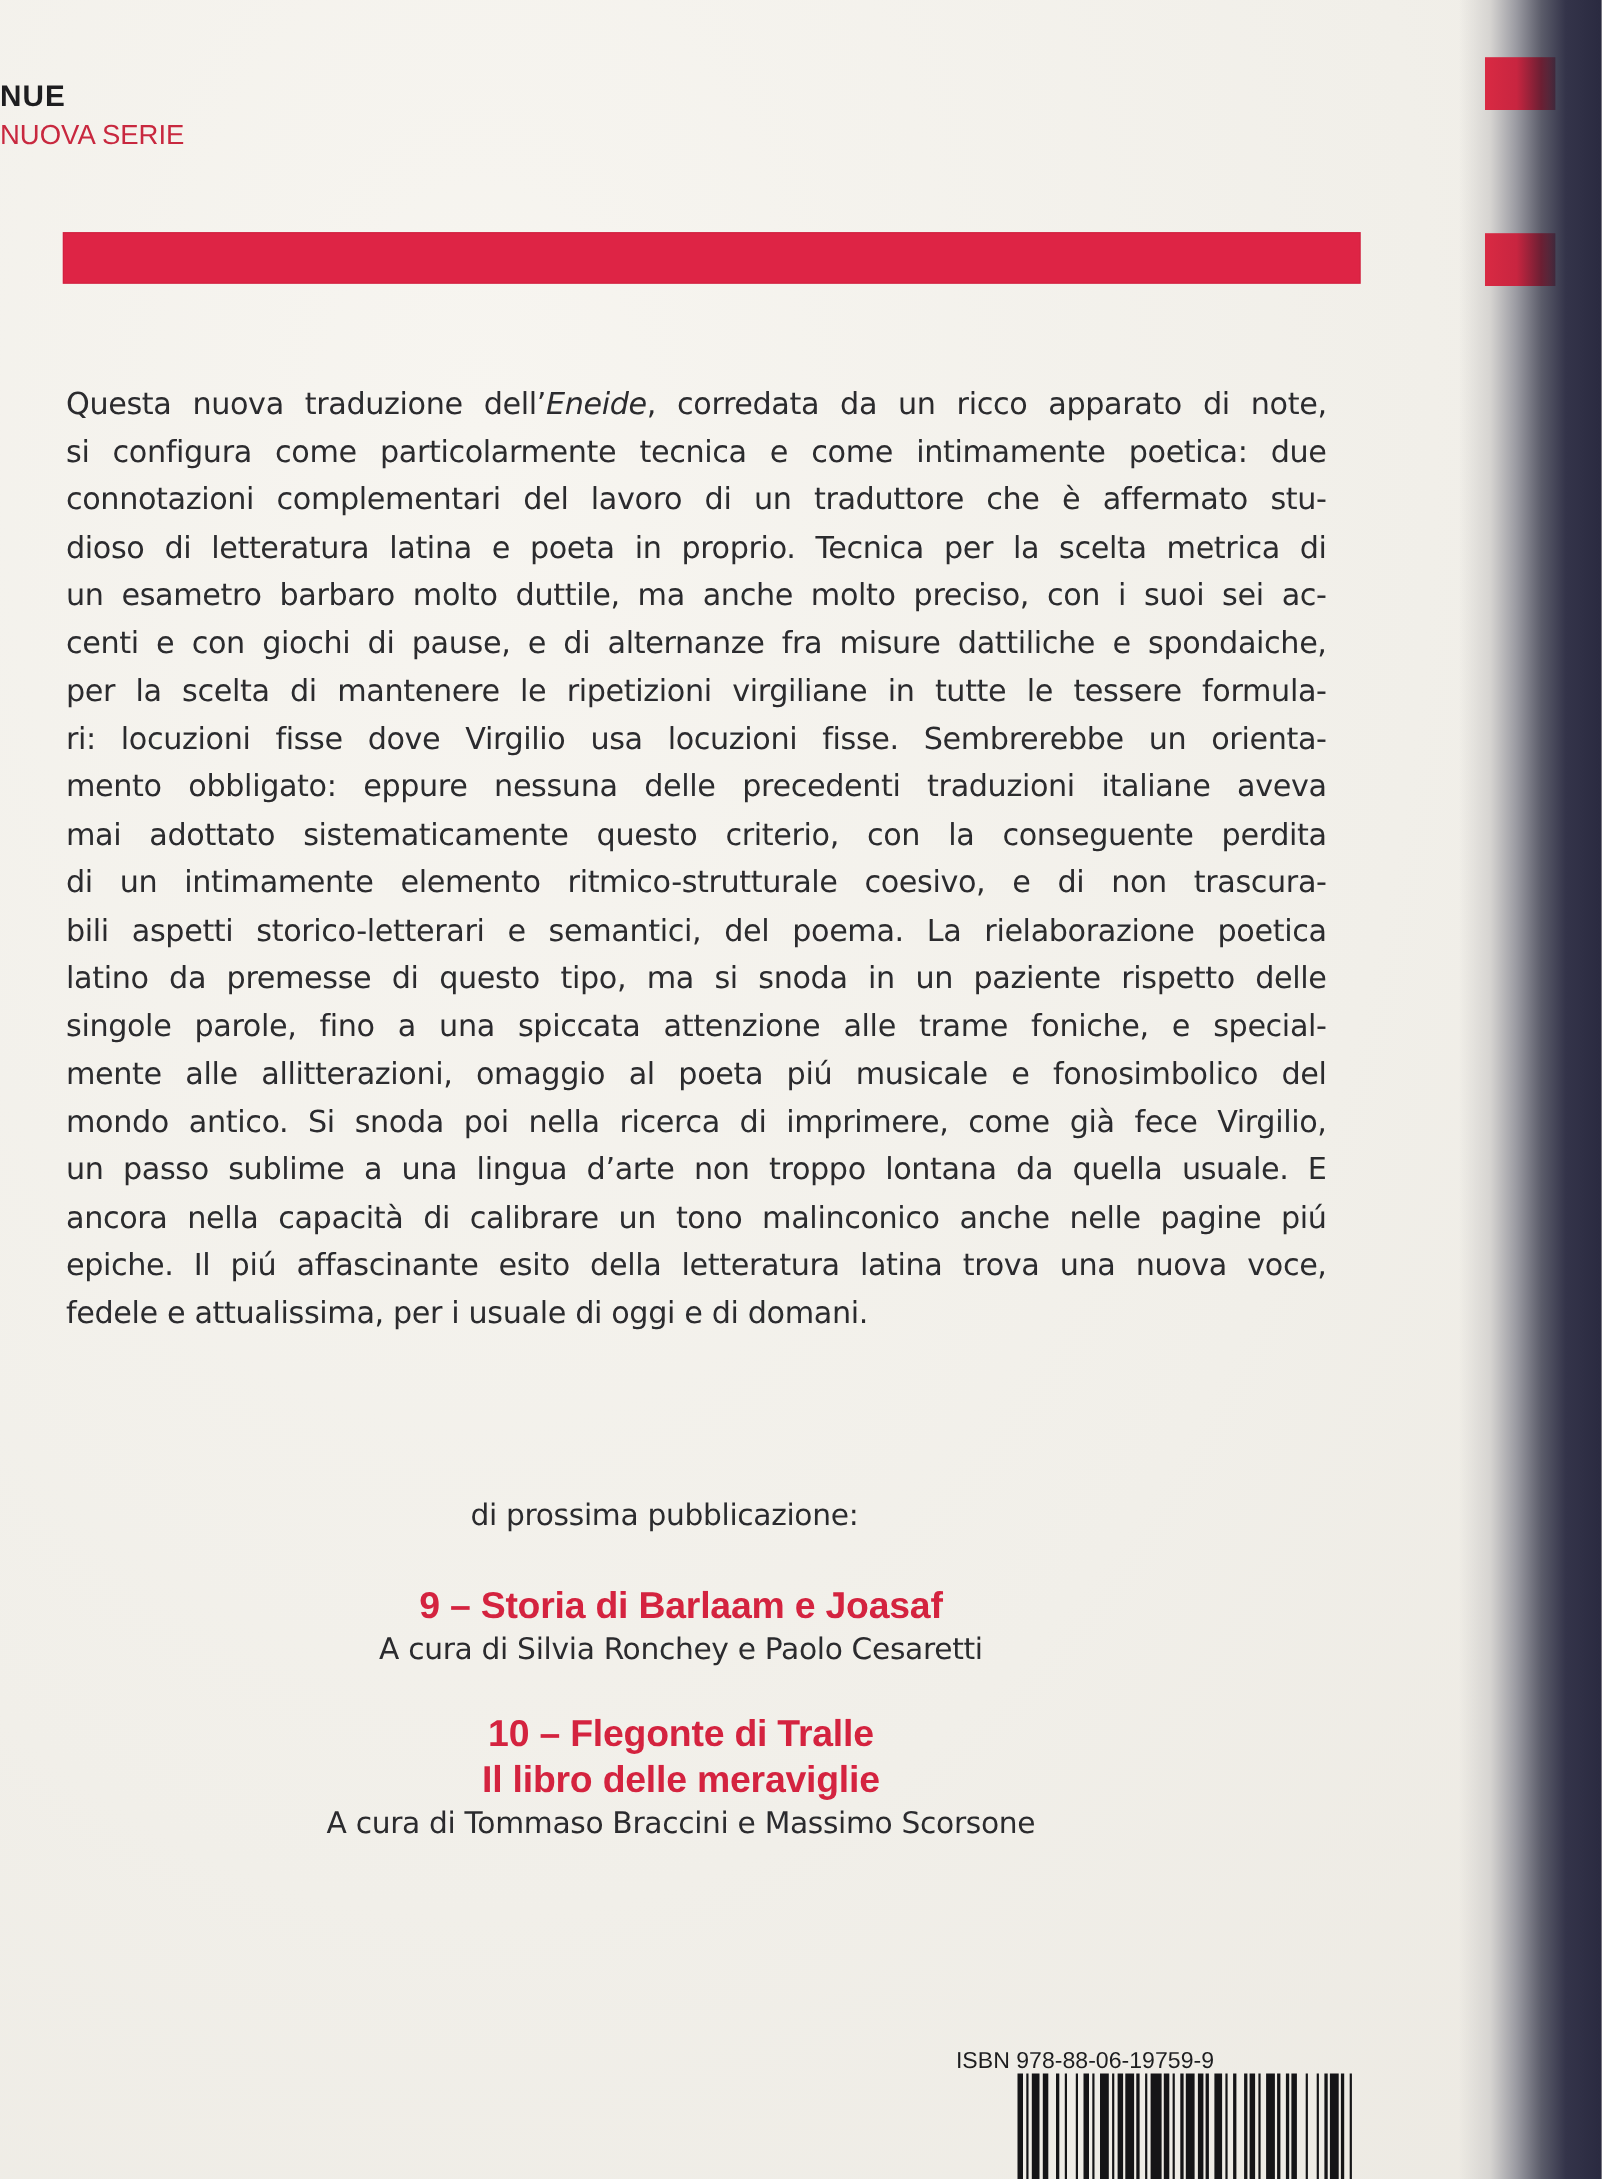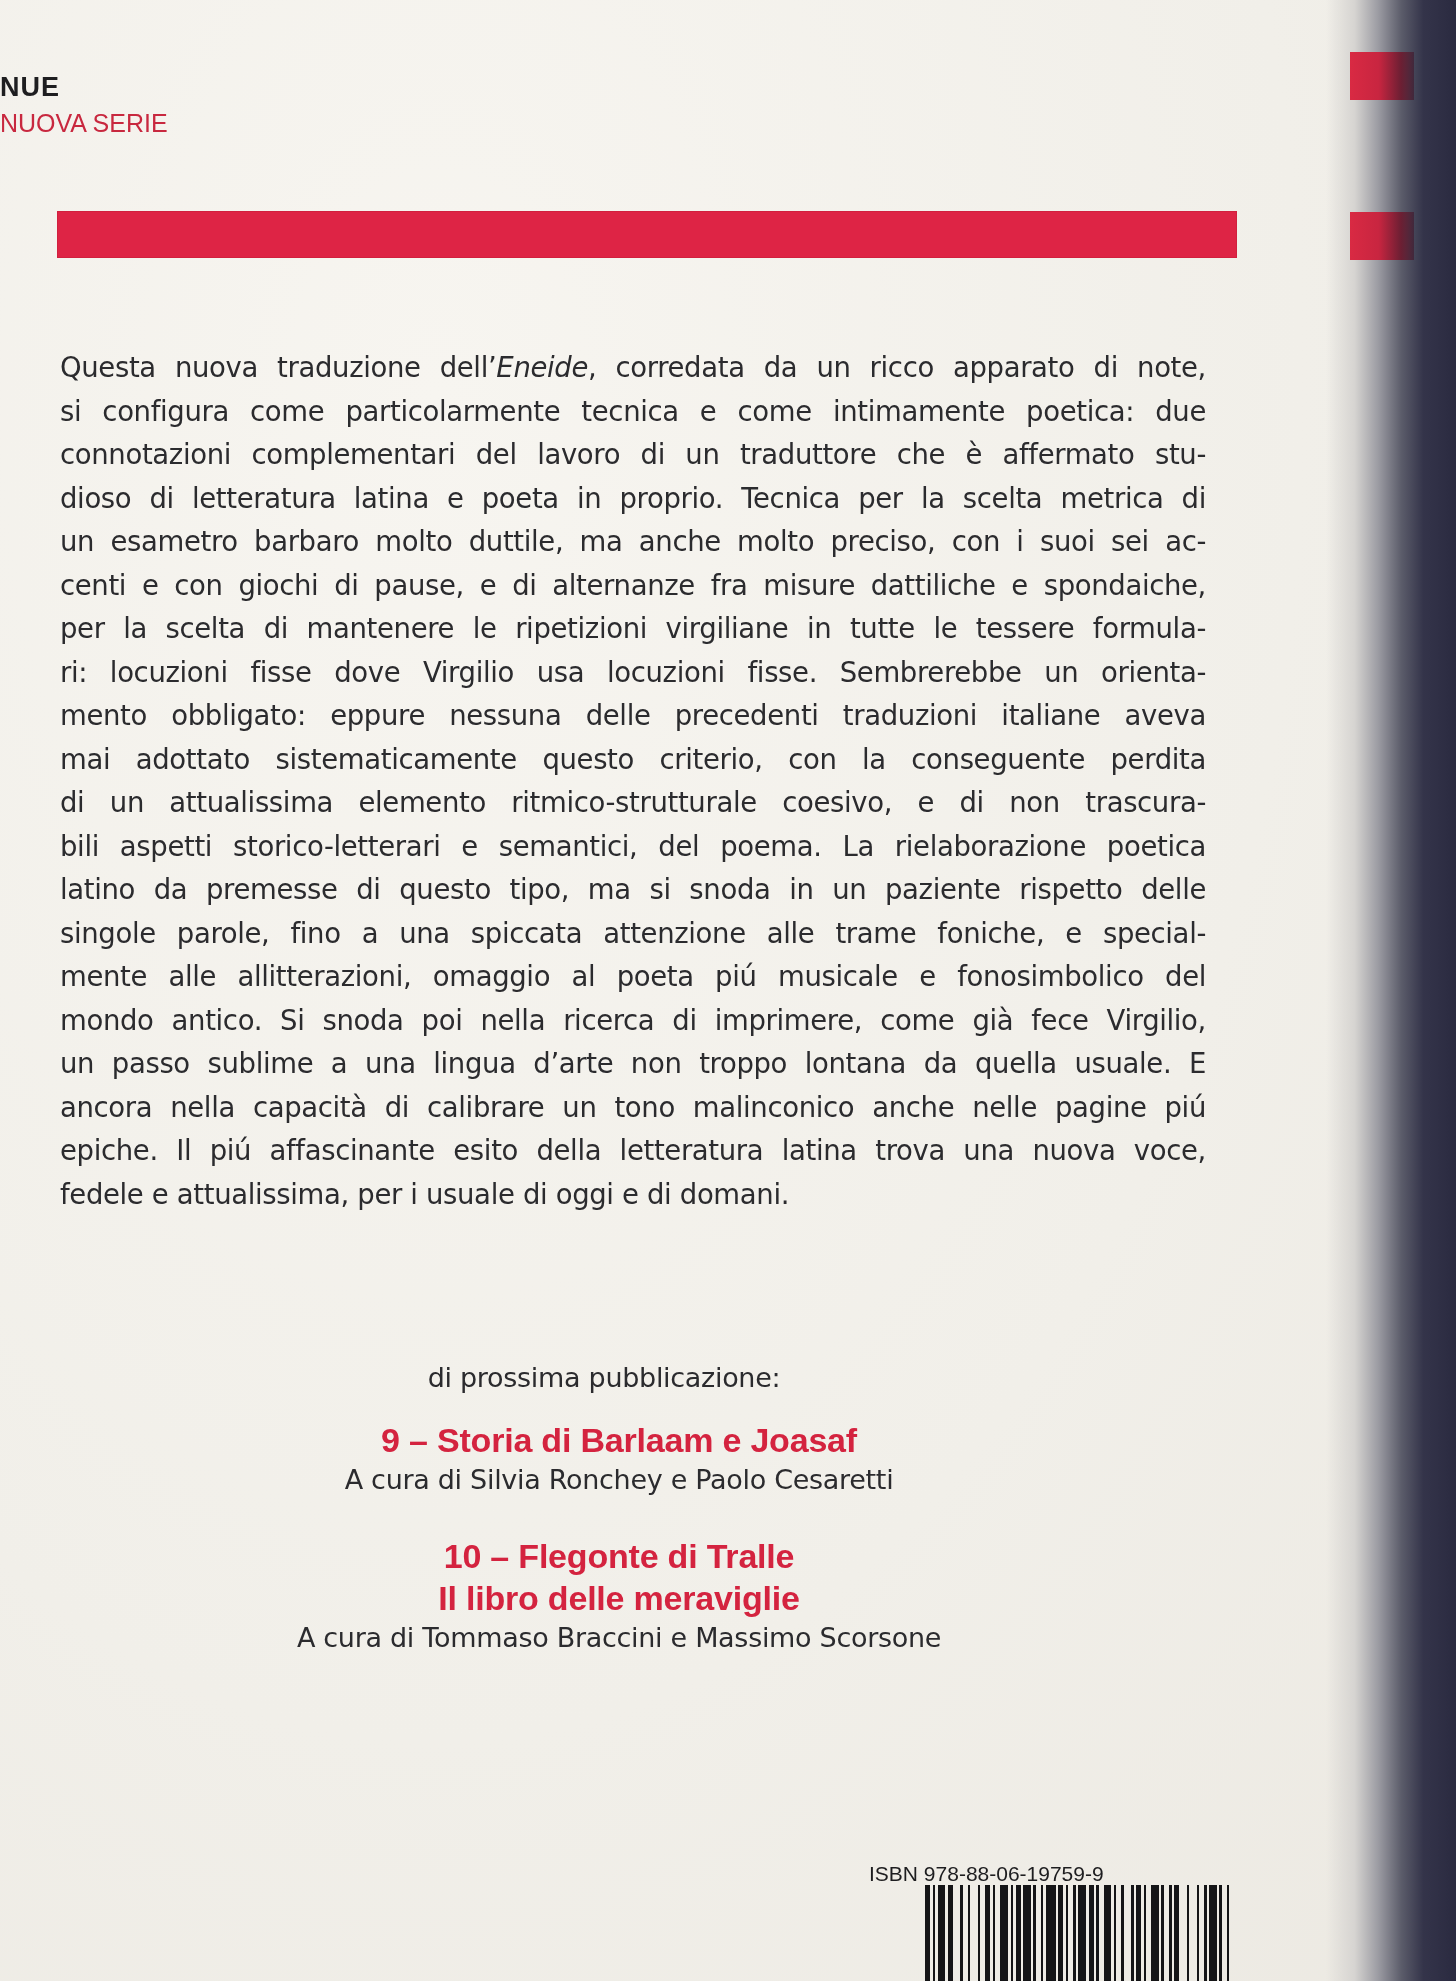--- a/index.html
+++ b/index.html
@@ -101,21 +101,21 @@
       text-align: center;
       font-family: "DejaVu Sans", sans-serif;
     }
     .upcoming-label {
       font-size: 27px;
       color: #2b2b2e;
       margin-left: -30px;
       letter-spacing: -0.3px;
     }
     .book {
-      margin-top: 26px;
+      margin-top: 46px;
     }
     .book-title {
       font-family: "Liberation Sans", sans-serif;
       font-weight: 700;
       font-size: 34px;
       line-height: 42px;
       color: #d4233f;
       letter-spacing: -0.2px;
     }
     .book-editors {
@@ -176,21 +176,21 @@
     <span class="line"><span>Questa nuova traduzione dell’</span><em>Eneide</em><span>, corredata da un ricco apparato di note,</span></span>
     <span class="line">si configura come particolarmente tecnica e come intimamente poetica: due</span>
     <span class="line">connotazioni complementari del lavoro di un traduttore che è affermato stu-</span>
     <span class="line">dioso di letteratura latina e poeta in proprio. Tecnica per la scelta metrica di</span>
     <span class="line">un esametro barbaro molto duttile, ma anche molto preciso, con i suoi sei ac-</span>
     <span class="line">centi e con giochi di pause, e di alternanze fra misure dattiliche e spondaiche,</span>
     <span class="line">per la scelta di mantenere le ripetizioni virgiliane in tutte le tessere formula-</span>
     <span class="line">ri: locuzioni fisse dove Virgilio usa locuzioni fisse. Sembrerebbe un orienta-</span>
     <span class="line">mento obbligato: eppure nessuna delle precedenti traduzioni italiane aveva</span>
     <span class="line">mai adottato sistematicamente questo criterio, con la conseguente perdita</span>
-    <span class="line">di un attualissima elemento ritmico-strutturale coesivo, e di non trascura-</span>
+    <span class="line">di un intimamente elemento ritmico-strutturale coesivo, e di non trascura-</span>
     <span class="line">bili aspetti storico-letterari e semantici, del poema. La rielaborazione poetica</span>
     <span class="line">latino da premesse di questo tipo, ma si snoda in un paziente rispetto delle</span>
     <span class="line">singole parole, fino a una spiccata attenzione alle trame foniche, e special-</span>
     <span class="line">mente alle allitterazioni, omaggio al poeta piú musicale e fonosimbolico del</span>
     <span class="line">mondo antico. Si snoda poi nella ricerca di imprimere, come già fece Virgilio,</span>
     <span class="line">un passo sublime a una lingua d’arte non troppo lontana da quella usuale. E</span>
     <span class="line">ancora nella capacità di calibrare un tono malinconico anche nelle pagine piú</span>
     <span class="line">epiche. Il piú affascinante esito della letteratura latina trova una nuova voce,</span>
     <span class="line last">fedele e attualissima, per i usuale di oggi e di domani.</span>
   </div>

